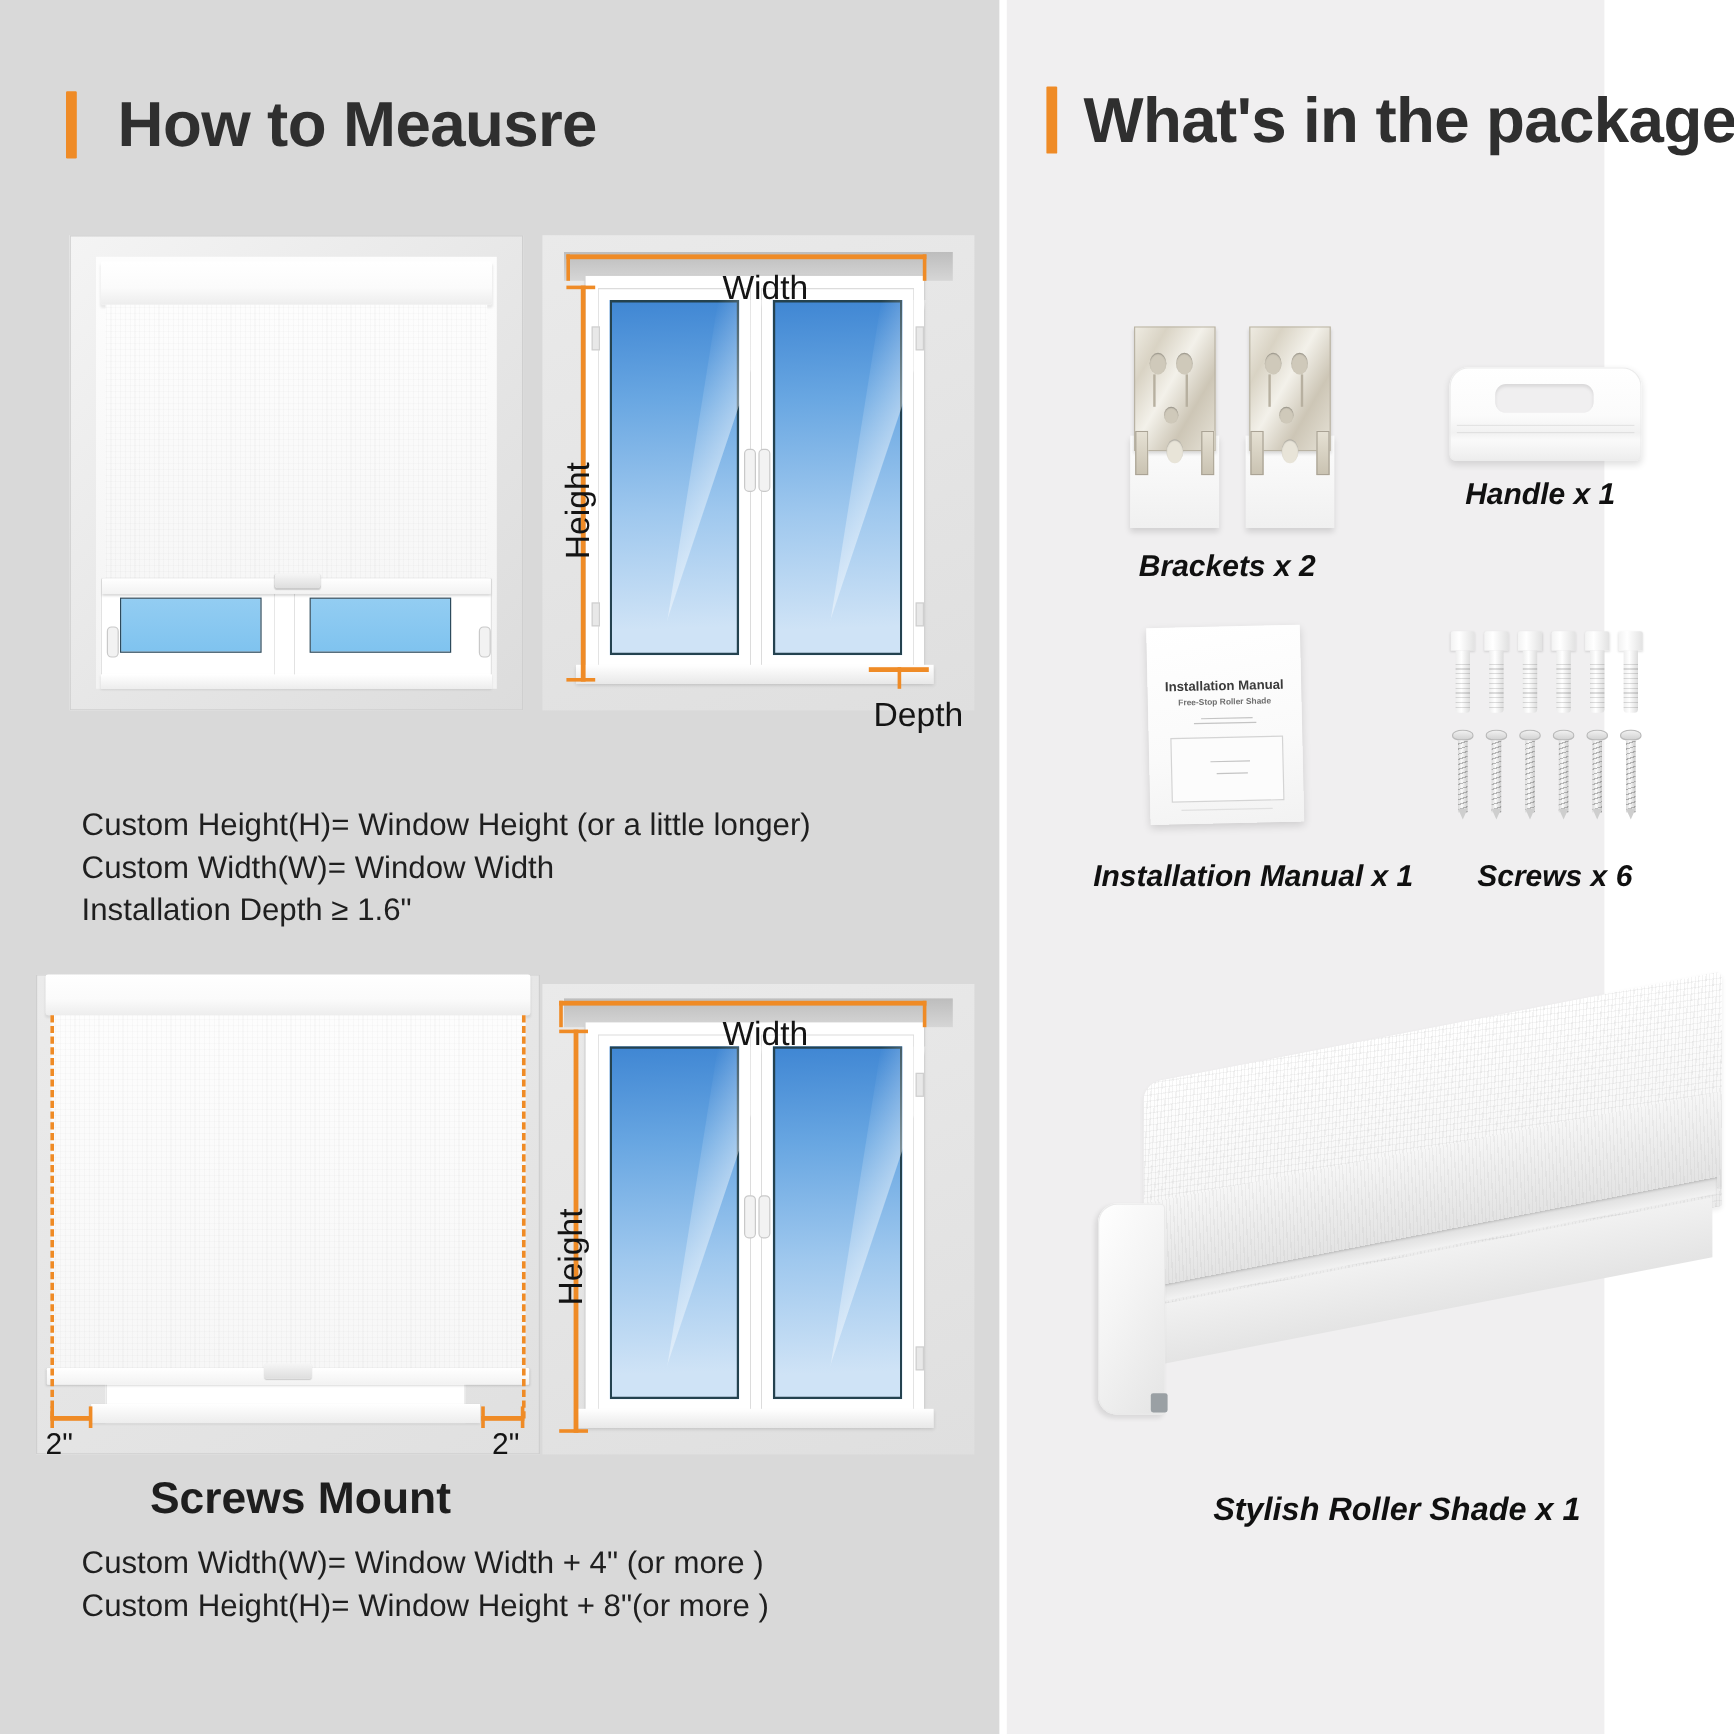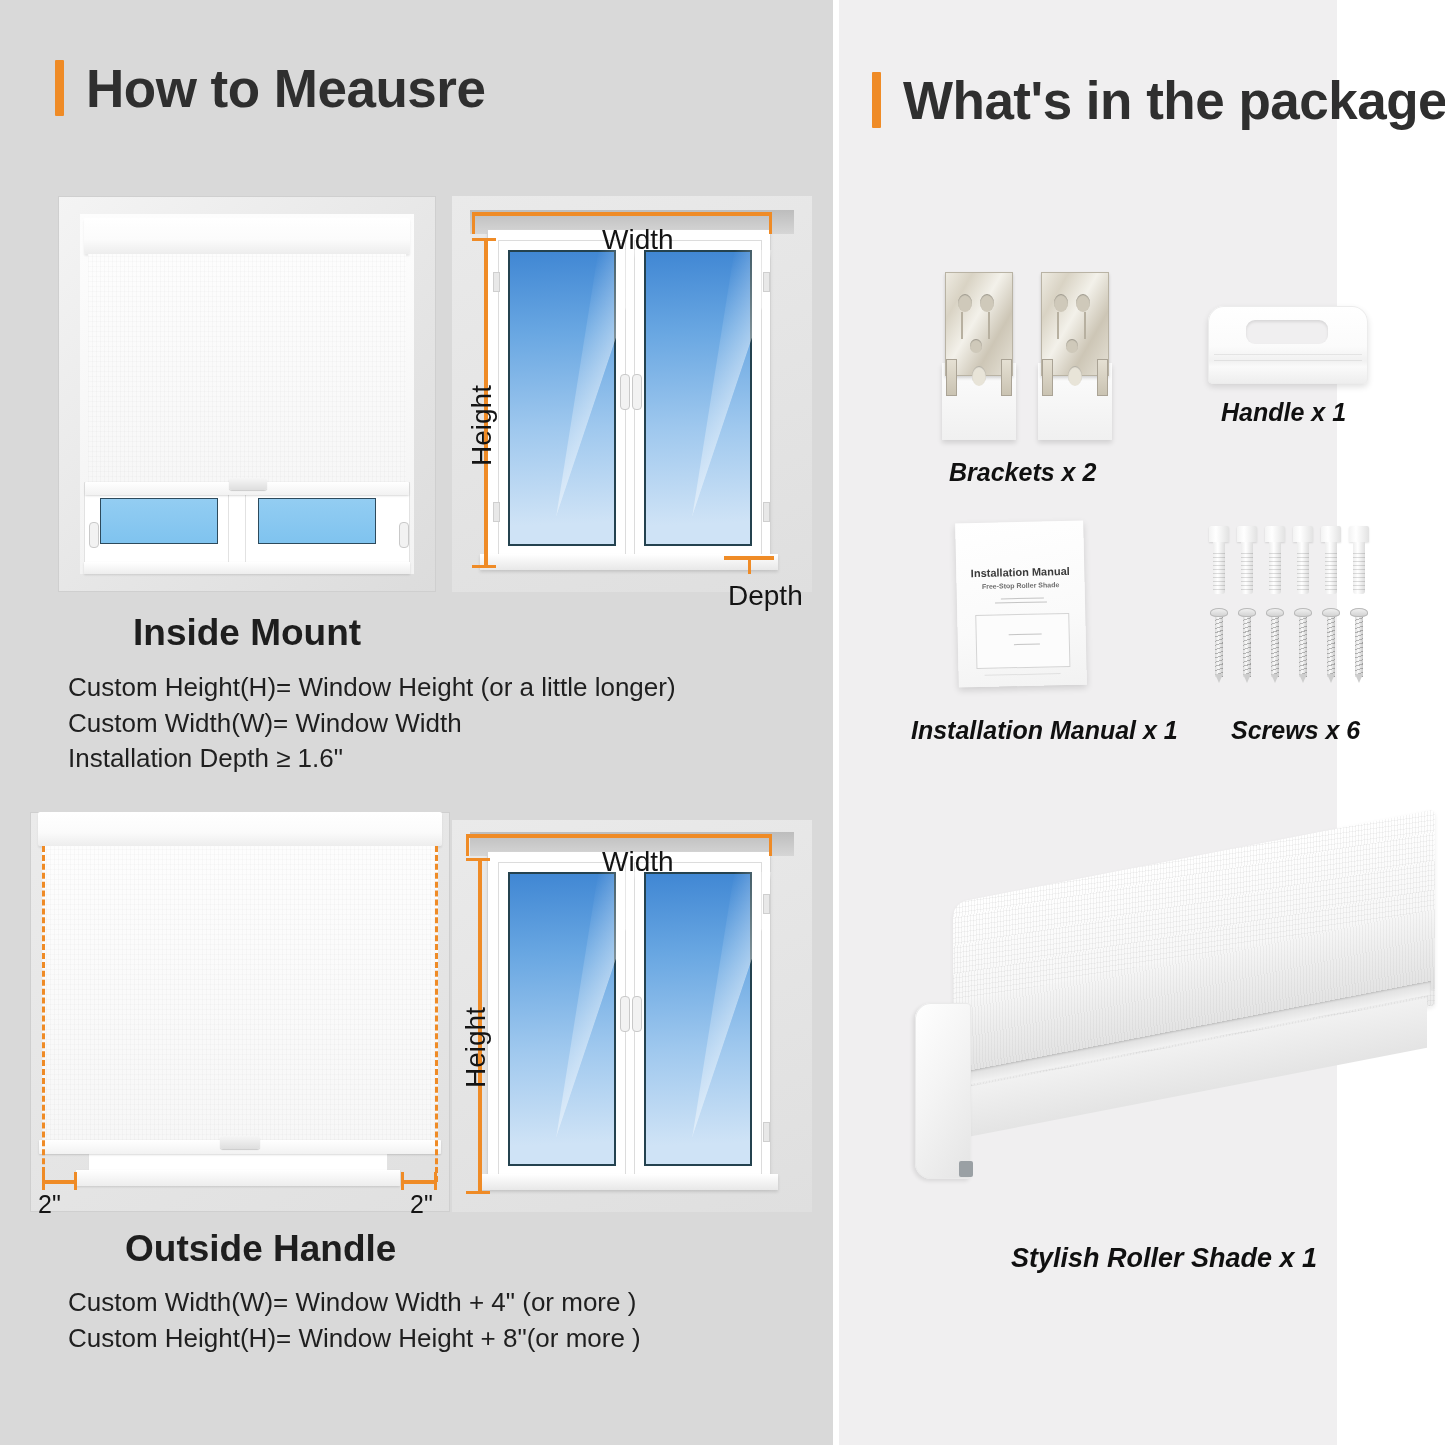--- a/index.html
+++ b/index.html
@@ -16,21 +16,21 @@
   #divider{position:absolute;left:833px;top:0;width:6px;height:1445px;background:#ffffff;}
   #right-panel{left:839px;width:498px;background:#f0eff0;}
 
   
   .heading{position:absolute;display:flex;align-items:center;}
   .accent-bar{width:9px;height:56px;background:#ef8b26;margin-right:22px;border-radius:1px;}
   .heading-text{
     font-size:53px;font-weight:bold;color:#2f2f2f;letter-spacing:-0.5px;
     white-space:nowrap;line-height:1;
   }
-  #heading-left{left:55px;top:60px;}
+  #heading-left{left:55px;top:76px;gap:12px;}
   #heading-right{left:872px;top:72px;}
 
   
   .mount-title{
     position:absolute;font-size:37px;font-weight:bold;color:#1e1e1e;white-space:nowrap;
   }
   .body-lines{position:absolute;font-size:26px;color:#1f1f1f;line-height:1.37;}
   .body-lines div{white-space:nowrap;}
 
   
@@ -254,21 +254,20 @@
       <div class="om-tick-h" style="left:20px;top:42px;width:24px;"></div>
       <div class="om-tick-h" style="left:20px;top:369px;width:24px;"></div>
       <div class="om-h" style="left:272px;top:360px;width:50px;"></div>
       <div class="om-tick-v" style="left:296px;top:360px;height:18px;"></div>
 
       <div class="measure-label" style="left:150px;top:28px;">Width</div>
       <div class="measure-label vertical" style="left:14px;top:270px;">Height</div>
       <div class="measure-label" style="left:276px;top:384px;">Depth</div>
     </div>
 
-    <div class="mount-title" style="left:133px;top:612px;">Inside Mount</div>
 
     <div class="body-lines" style="left:68px;top:670px;">
       <div>Custom Height(H)= Window Height (or a little longer)</div>
       <div>Custom Width(W)= Window Width</div>
       <div>Installation Depth ≥ 1.6"</div>
     </div>
 
     <div class="fig" id="outside-shade-fig" style="left:30px;top:812px;width:420px;height:400px;">
       <div class="win-outer" style="left:0;top:0;width:420px;height:400px;
            background:linear-gradient(150deg,#ebebeb,#e0e0e0);"></div>
@@ -318,21 +317,21 @@
       <div class="om-tick-v" style="left:14px;top:14px;height:22px;"></div>
       <div class="om-tick-v" style="left:317px;top:14px;height:22px;"></div>
       <div class="om-v" style="left:26px;top:38px;height:336px;"></div>
       <div class="om-tick-h" style="left:14px;top:38px;width:24px;"></div>
       <div class="om-tick-h" style="left:14px;top:371px;width:24px;"></div>
 
       <div class="measure-label" style="left:150px;top:26px;">Width</div>
       <div class="measure-label vertical" style="left:8px;top:268px;">Height</div>
     </div>
 
-    <div class="mount-title" style="left:125px;top:1228px;">Outside Handle</div>
+    <div class="mount-title" style="left:125px;top:1228px;">Screws Mount</div>
 
     <div class="body-lines" style="left:68px;top:1285px;">
       <div>Custom Width(W)= Window Width + 4" (or more )</div>
       <div>Custom Height(H)= Window Height + 8"(or more )</div>
     </div>
   </div>
 
   <div id="divider"></div>
 
   <div class="panel" id="right-panel">

